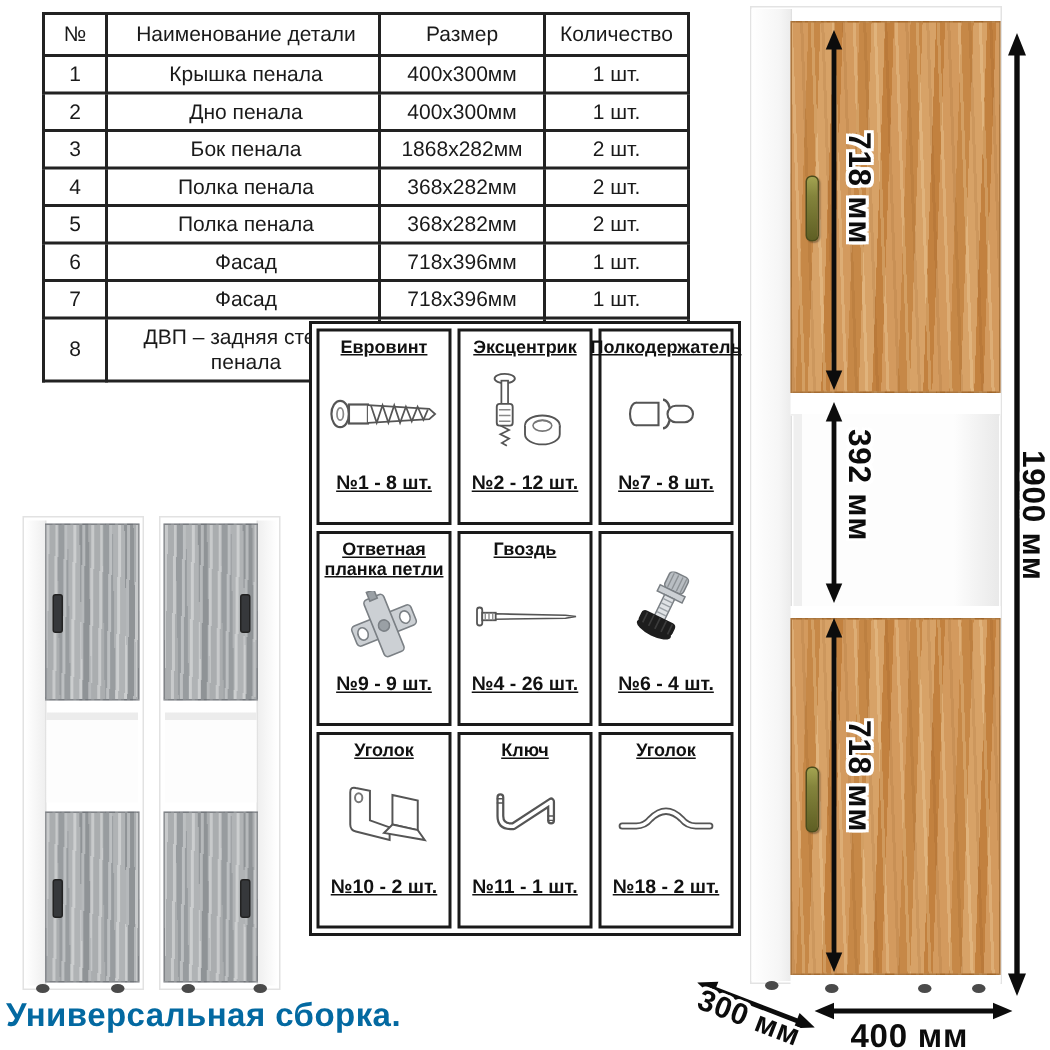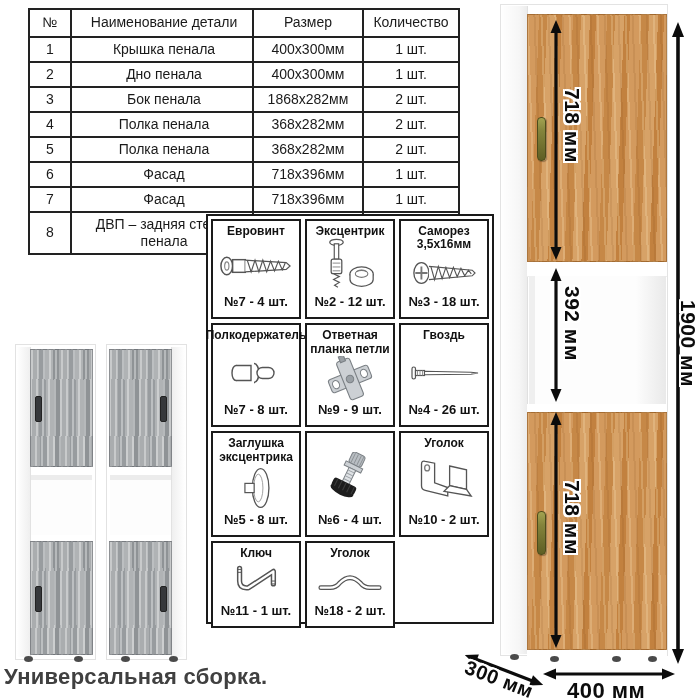--- a/index.html
+++ b/index.html
@@ -17,21 +17,21 @@
   .col-name{width:168px;text-align:center;padding-left:8px !important;}
   .col-size{width:100px;}
   .col-qty{width:86px;}
   .row-tall td{height:38px;}
 
   
   .hw-grid{position:absolute;left:206px;top:214px;width:288px;height:410px;
            display:grid;grid-template-columns:repeat(3,1fr);grid-auto-rows:1fr;gap:4px;
            border:2px solid #1a1a1a;padding:3px;background:#fff;box-sizing:border-box;}
   .hw-cell{display:flex;flex-direction:column;align-items:center;justify-content:space-between;
-           border:2px solid #1a1a1a;background:#fff;padding:4px 2px 8px;min-width:0;}
+           border:2px solid #1a1a1a;background:#fff;padding:4px 2px 19px;min-width:0;text-decoration:underline;}
   .hw-title{font-weight:bold;font-size:12px;line-height:1.12;text-align:center;}
   .hw-qty{font-weight:bold;font-size:13px;white-space:nowrap;}
   .hw-icon{flex:1;display:flex;align-items:center;justify-content:center;min-height:0;}
 
   
   .wood{background:
       repeating-linear-gradient(88deg, rgba(110,55,8,0.10) 0 2px, rgba(0,0,0,0) 2px 7px,
         rgba(255,240,200,0.22) 7px 9px, rgba(0,0,0,0) 9px 14px),
       repeating-linear-gradient(92deg, #d39a5e 0 11px, #c68847 11px 19px,
         #d7a267 19px 28px, #c2813f 28px 34px);
@@ -74,21 +74,21 @@
   
   .dim{position:absolute;font-weight:bold;color:#0c0c0c;letter-spacing:0.5px;
        text-shadow:-2px -2px 0 #fff,2px -2px 0 #fff,-2px 2px 0 #fff,2px 2px 0 #fff,
                    0 -2px 0 #fff,0 2px 0 #fff,-2px 0 0 #fff,2px 0 0 #fff;
        white-space:nowrap;}
   .dim-v{writing-mode:vertical-rl;font-size:21px;}
   .dim-h{font-size:22px;}
   .arrow{position:absolute;}
 
   .caption{position:absolute;left:4px;top:664px;font-size:22px;font-weight:bold;
-           letter-spacing:0.3px;color:#404040;}
+           letter-spacing:0.3px;color:#0369a1;}
 </style>
 </head>
 <body>
 
 <div class="sheet">
 
   <table class="parts-table">
     <tbody>
         <tr>
       <th class="col-num">№</th>
@@ -153,53 +153,41 @@
       <div class="hw-title">Евровинт</div>
       <div class="hw-icon">
         <svg width="74" height="28" viewBox="0 0 76 26">
           <ellipse cx="8" cy="13" rx="6" ry="9" fill="#fff" stroke="#555" stroke-width="1.5"></ellipse>
           <ellipse cx="8" cy="13" rx="2.2" ry="4.2" fill="none" stroke="#888" stroke-width="1.2"></ellipse>
           <rect x="14" y="6.5" width="13" height="13" fill="#fff" stroke="#555" stroke-width="1.5"></rect>
           <path d="M27 7 L69 9.5 L73 13 L69 16.5 L27 19" fill="#fff" stroke="#555" stroke-width="1.2"></path>
           <path d="M29 7 L33 19 L37 7 L41 19 L45 7 L49 19 L53 8 L57 18 L61 8 L65 17 L68 10" fill="none" stroke="#555" stroke-width="1.2"></path>
         </svg>
       </div>
-      <div class="hw-qty">№7 - 4 шт.</div>
+      <div class="hw-qty">№1 - 8 шт.</div>
     </div>
 
     <div class="hw-cell">
       <div class="hw-title">Эксцентрик</div>
       <div class="hw-icon">
         <svg width="58" height="56" viewBox="0 0 60 58">
           <ellipse cx="16" cy="4.5" rx="7" ry="3.2" fill="#fff" stroke="#555" stroke-width="1.3"></ellipse>
           <rect x="13.7" y="6" width="4.6" height="16" fill="#fff" stroke="#555" stroke-width="1.2"></rect>
           <rect x="10.5" y="22" width="11" height="15" rx="2" fill="#fff" stroke="#555" stroke-width="1.3"></rect>
           <path d="M12 26 h8 M12 30 h8 M12 34 h8" stroke="#888" stroke-width="1"></path>
           <path d="M13 37 L19 40 L13 43 L19 46 L14 49 L17.5 51" fill="none" stroke="#555" stroke-width="1.2"></path>
           <ellipse cx="42" cy="37" rx="12" ry="7" fill="#fff" stroke="#555" stroke-width="1.3"></ellipse>
           <path d="M30 37 v6 a12 7 0 0 0 24 0 v-6" fill="#fff" stroke="#555" stroke-width="1.3"></path>
           <ellipse cx="42" cy="37" rx="6.5" ry="3.8" fill="none" stroke="#777" stroke-width="1.1"></ellipse>
           <path d="M36.5 35 q5.5 -3 11 0" fill="none" stroke="#777" stroke-width="1.1"></path>
         </svg>
       </div>
       <div class="hw-qty">№2 - 12 шт.</div>
     </div>
 
-    <div class="hw-cell">
-      <div class="hw-title">Саморез 3,5х16мм</div>
-      <div class="hw-icon">
-        <svg width="64" height="32" viewBox="0 0 68 32">
-          <ellipse cx="10" cy="16" rx="8" ry="11" fill="#fff" stroke="#555" stroke-width="1.4"></ellipse>
-          <path d="M10 9 v14 M3.5 16 h13" stroke="#777" stroke-width="2" fill="none"></path>
-          <path d="M18 9 L64 13 L67 16 L64 19 L18 23" fill="#fff" stroke="#555" stroke-width="1.2"></path>
-          <path d="M20 9 L24 23 L28 9 L32 22 L36 10 L40 21 L44 10 L48 20 L52 11 L56 19 L60 13 L63 17" fill="none" stroke="#555" stroke-width="1.2"></path>
-        </svg>
-      </div>
-      <div class="hw-qty">№3 - 18 шт.</div>
-    </div>
 
     <div class="hw-cell">
       <div class="hw-title">Полкодержатель</div>
       <div class="hw-icon">
         <svg width="54" height="24" viewBox="0 0 54 22">
           <ellipse cx="7" cy="11" rx="4" ry="7.5" fill="#fff" stroke="#555" stroke-width="1.4"></ellipse>
           <path d="M7 3.5 h15 v15 h-15" fill="#fff" stroke="#555" stroke-width="1.4"></path>
           <path d="M25 1.5 a5 9.5 0 0 1 0 19" fill="none" stroke="#555" stroke-width="1.6"></path>
           <rect x="28" y="5.5" width="17" height="11" rx="5.5" fill="#fff" stroke="#555" stroke-width="1.4"></rect>
         </svg>
@@ -231,31 +219,20 @@
         <svg width="72" height="18" viewBox="0 0 72 16">
           <rect x="4" y="2" width="3.5" height="12" rx="1.7" fill="#fff" stroke="#555" stroke-width="1.2"></rect>
           <rect x="7.5" y="5.5" width="9" height="5" fill="#fff" stroke="#555" stroke-width="1.2"></rect>
           <path d="M9.5 5.5 v5 M12 5.5 v5 M14.5 5.5 v5" stroke="#888" stroke-width="0.9"></path>
           <path d="M16.5 6.2 L63 7.2 L70 8 L63 9.2 L16.5 9.8 Z" fill="#fff" stroke="#555" stroke-width="1.1"></path>
         </svg>
       </div>
       <div class="hw-qty">№4 - 26 шт.</div>
     </div>
 
-    <div class="hw-cell">
-      <div class="hw-title">Заглушка эксцентрика</div>
-      <div class="hw-icon">
-        <svg width="38" height="48" viewBox="0 0 40 52">
-          <ellipse cx="25" cy="26" rx="9" ry="21" fill="#fff" stroke="#555" stroke-width="1.4"></ellipse>
-          <ellipse cx="22.5" cy="26" rx="5" ry="15" fill="none" stroke="#999" stroke-width="1"></ellipse>
-          <rect x="8" y="21" width="10" height="10" fill="#fff" stroke="#555" stroke-width="1.3"></rect>
-        </svg>
-      </div>
-      <div class="hw-qty">№5 - 8 шт.</div>
-    </div>
 
     <div class="hw-cell">
       <div class="hw-icon">
         <svg width="56" height="46" viewBox="0 0 58 50">
           <g transform="rotate(26 29 25)">
             <rect x="21" y="0" width="15" height="13" rx="3" fill="#b9bec3" stroke="#7b8085" stroke-width="1.1"></rect>
             <path d="M24 1 v11 M27.5 1 v11 M31 1 v11 M34 1 v11" stroke="#8d9296" stroke-width="1"></path>
             <rect x="18.5" y="13" width="20" height="5" fill="#ccd0d4" stroke="#7b8085" stroke-width="1.1"></rect>
             <rect x="24.5" y="18" width="8" height="17" fill="#dfe2e5" stroke="#7b8085" stroke-width="1.1"></rect>
             <path d="M25 21 h7 M25 24.5 h7 M25 28 h7 M25 31.5 h7" stroke="#9aa0a5" stroke-width="1"></path>

